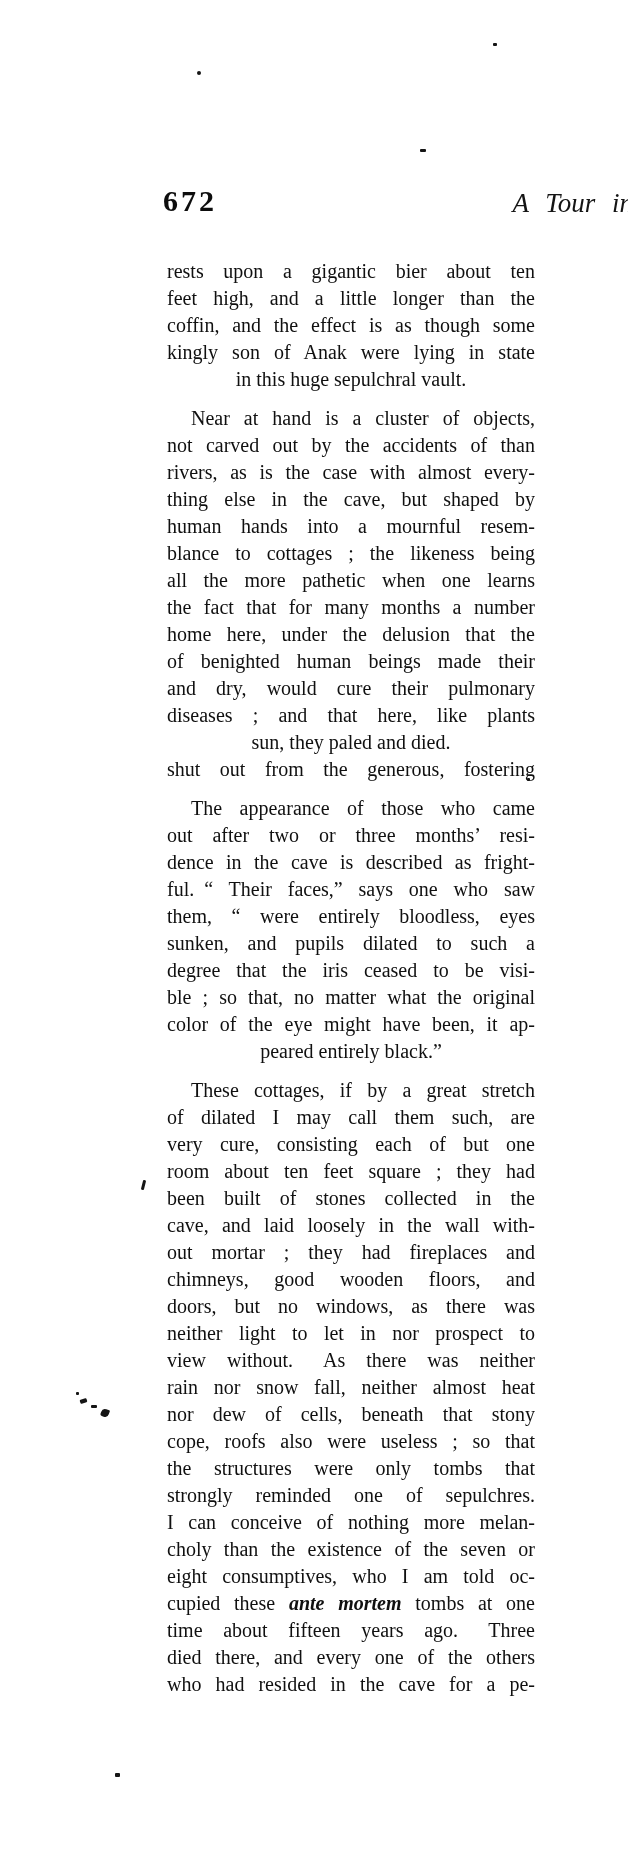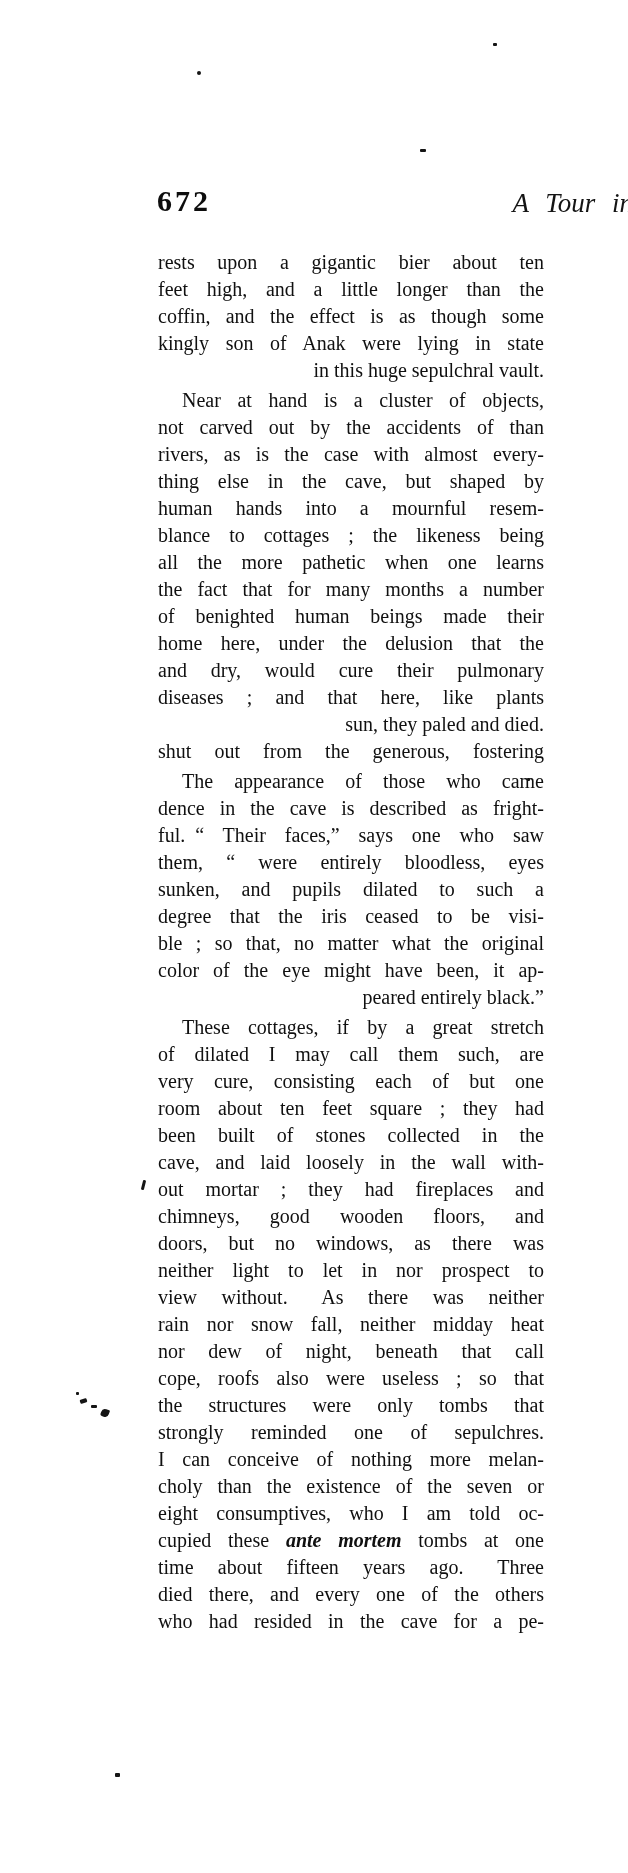--- a/index.html
+++ b/index.html
@@ -15,21 +15,21 @@
     font-family: "Liberation Serif", serif;
     color: #101010;
   }
   .page {
     position: absolute;
     inset: 0;
     background: #ffffff;
   }
   .page-number {
     position: absolute;
-    left: 157px;
+    left: 163px;
     top: 184px;
     font-size: 30px;
     font-weight: bold;
     letter-spacing: 3px;
     color: #0d0d0d;
   }
   .running-header {
     position: absolute;
     right: -5px;
     top: 188px;
@@ -40,25 +40,25 @@
     color: #141414;
   }
   .text-column {
     position: absolute;
     left: 155px;
     top: 246px;
     width: 392px;
     font-size: 20px;
     line-height: 27px;
   }
-  .paragraph { margin: 3px; }
+  .paragraph { margin: 12px; }
   .line {
     height: 27px;
     overflow: hidden;
-    text-align: right;
+    text-align: center;
   }
   .line.j {
     text-align: justify;
     text-align-last: justify;
   }
   .line.ind { padding-left: 24px; }
   .line i { font-style: italic; font-weight: bold; }
   .speck {
     position: absolute;
     background: #151515;
@@ -94,29 +94,30 @@
       </div>
       <div class="paragraph">
         <div class="line j ind">Near at hand is a cluster of objects,</div>
         <div class="line j">not carved out by the accidents of than</div>
         <div class="line j">rivers, as is the case with almost every-</div>
         <div class="line j">thing else in the cave, but shaped by</div>
         <div class="line j">human hands into a mournful resem-</div>
         <div class="line j">blance to cottages ; the likeness being</div>
         <div class="line j">all the more pathetic when one learns</div>
         <div class="line j">the fact that for many months a number</div>
+        <div class="line j">home here, under the delusion that the</div>
         <div class="line j">of benighted human beings made their</div>
-        <div class="line j">home here, under the delusion that the</div>
         <div class="line j">and dry, would cure their pulmonary</div>
         <div class="line j">diseases ; and that here, like plants</div>
         <div class="line">sun, they paled and died.</div>
         <div class="line j">shut out from the generous, fostering</div>
       </div>
       <div class="paragraph">
         <div class="line j ind">The appearance of those who came</div>
+        <div class="line j">out after two or three months’ resi-</div>
         <div class="line j">dence in the cave is described as fright-</div>
         <div class="line j">ful. “ Their faces,” says one who saw</div>
         <div class="line j">them, “ were entirely bloodless, eyes</div>
         <div class="line j">sunken, and pupils dilated to such a</div>
         <div class="line j">degree that the iris ceased to be visi-</div>
         <div class="line j">ble ; so that, no matter what the original</div>
         <div class="line j">color of the eye might have been, it ap-</div>
         <div class="line">peared entirely black.”</div>
       </div>
       <div class="paragraph">
@@ -124,22 +125,22 @@
         <div class="line j">of dilated I may call them such, are</div>
         <div class="line j">very cure, consisting each of but one</div>
         <div class="line j">room about ten feet square ; they had</div>
         <div class="line j">been built of stones collected in the</div>
         <div class="line j">cave, and laid loosely in the wall with-</div>
         <div class="line j">out mortar ; they had fireplaces and</div>
         <div class="line j">chimneys, good wooden floors, and</div>
         <div class="line j">doors, but no windows, as there was</div>
         <div class="line j">neither light to let in nor prospect to</div>
         <div class="line j">view without.  As there was neither</div>
-        <div class="line j">rain nor snow fall, neither midday heat</div>
-        <div class="line j">nor dew of night, beneath that call</div>
+        <div class="line j">rain nor snow fall, neither almost heat</div>
+        <div class="line j">nor dew of cells, beneath that stony</div>
         <div class="line j">cope, roofs also were useless ; so that</div>
         <div class="line j">the structures were only tombs that</div>
         <div class="line j">strongly reminded one of sepulchres.</div>
         <div class="line j">I can conceive of nothing more melan-</div>
         <div class="line j">choly than the existence of the seven or</div>
         <div class="line j">eight consumptives, who I am told oc-</div>
         <div class="line j">cupied these <i>ante mortem</i> tombs at one</div>
         <div class="line j">time about fifteen years ago.  Three</div>
         <div class="line j">died there, and every one of the others</div>
         <div class="line j">who had resided in the cave for a pe-</div>

